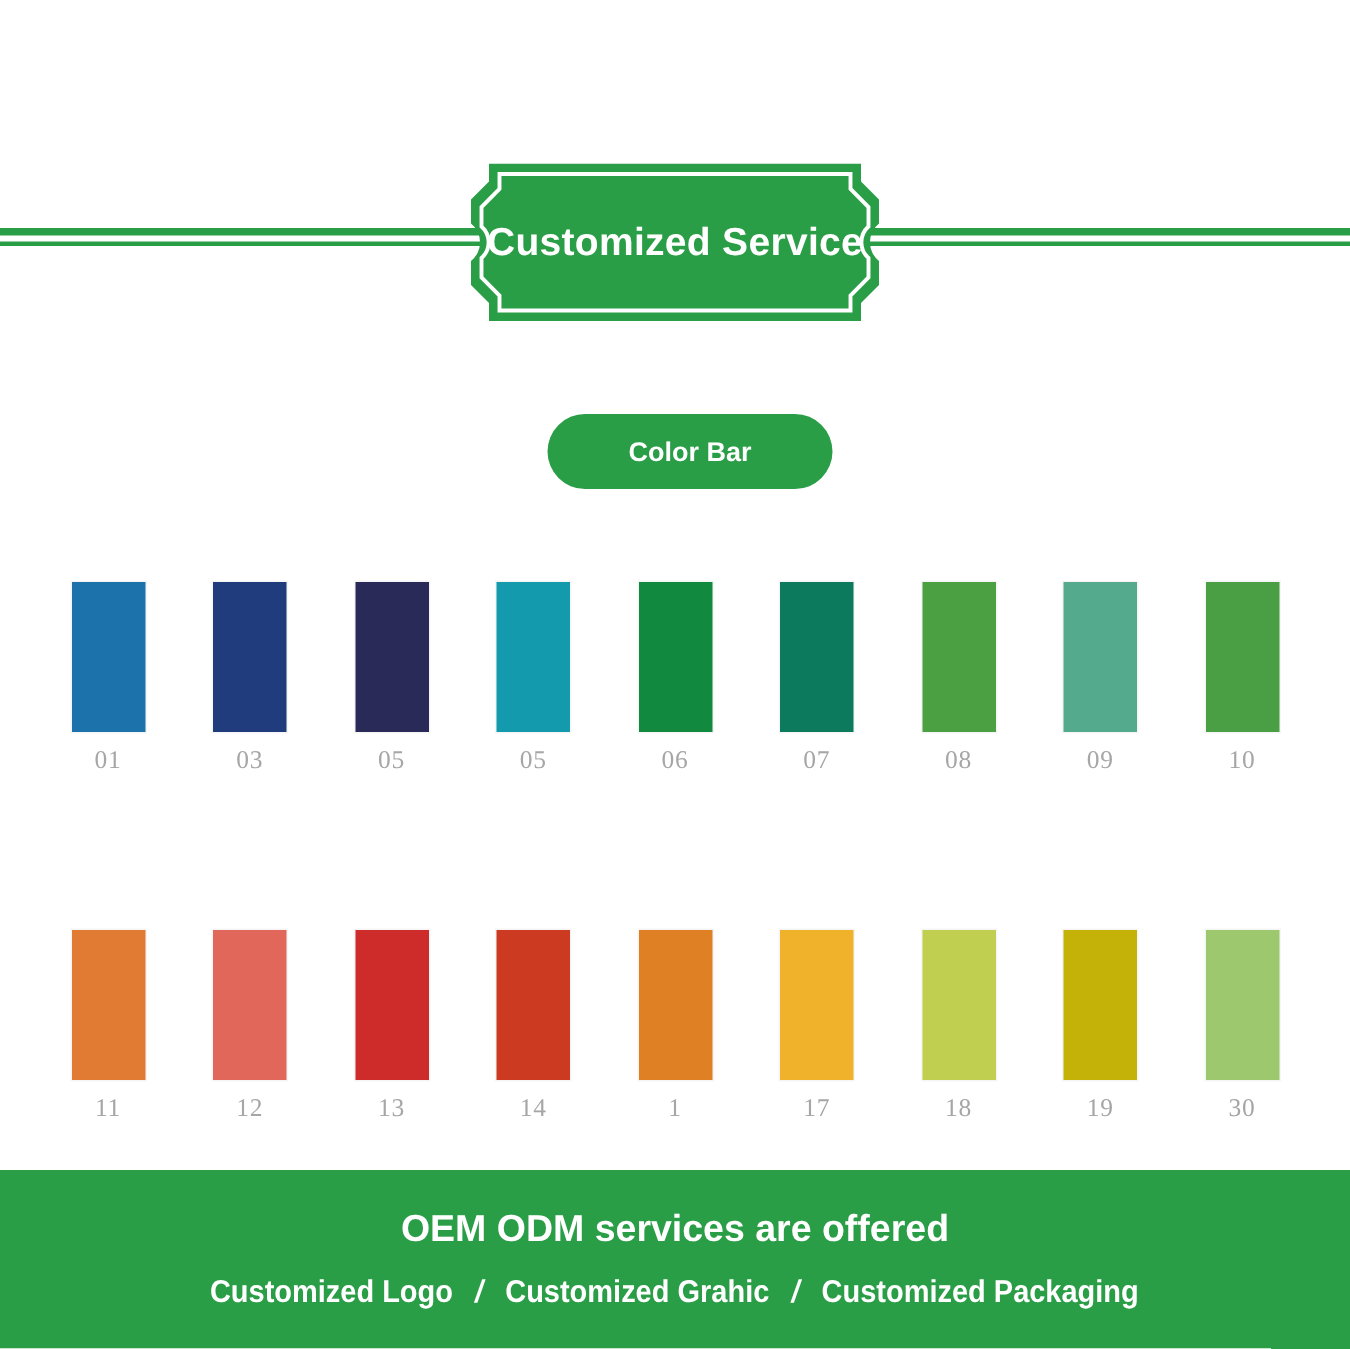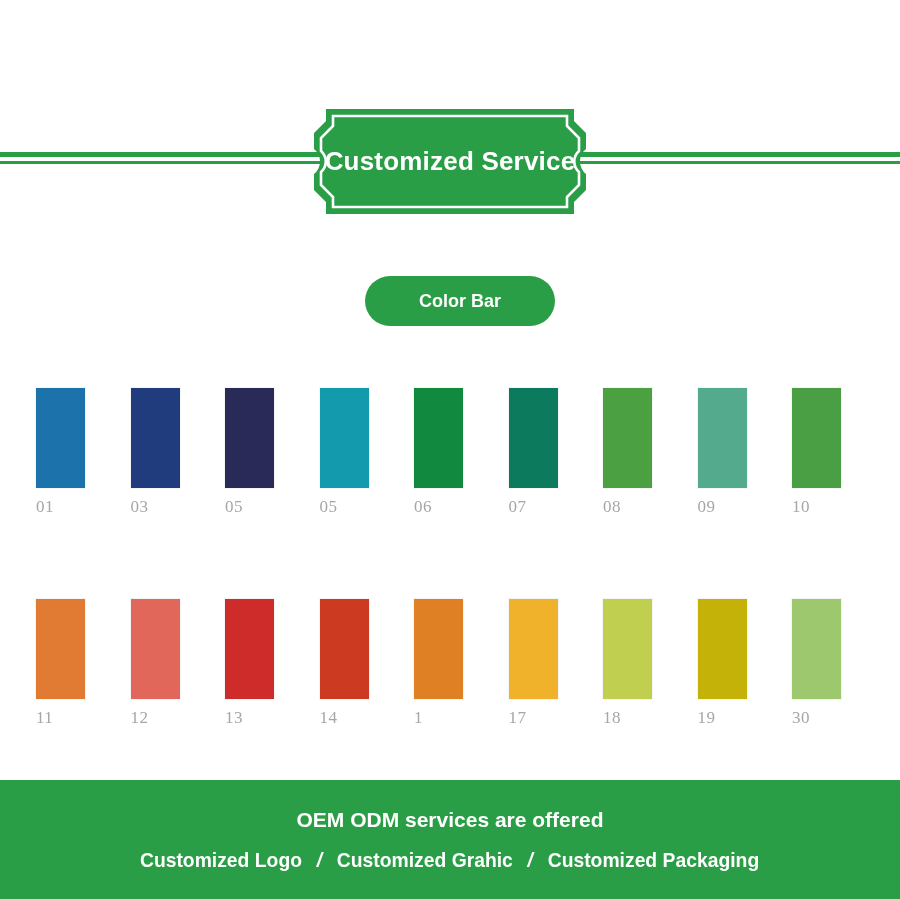--- a/index.html
+++ b/index.html
@@ -101,25 +101,26 @@
     width: 900px;
   }
   .swatch-row {
     position: absolute;
     left: 36px;
     width: 828px;
     display: flex;
     justify-content: space-between;
   }
   .swatch-row.row-1 { top: 388px; }
-  .swatch-row.row-2 { top: 599px; }
+  .swatch-row.row-2 { top: 620px; }
   .swatch-cell {
     width: 72px;
     display: flex;
     flex-direction: column;
+    align-items: center;
   }
   .swatch-chip {
     width: 49px;
     height: 100px;
     box-shadow: 0 0 0 1px rgba(0,0,0,0.04);
   }
   .swatch-label {
     margin-top: 10px;
     font-size: 17px;
     color: #a6a6a6;
@@ -136,21 +137,21 @@
     width: 900px;
     height: 119px;
     background: #2a9e46;
     display: flex;
     flex-direction: column;
     align-items: center;
     justify-content: center;
   }
   .footer-headline {
     color: #ffffff;
-    font-size: 21px;
+    font-size: 25px;
     font-weight: bold;
     margin-bottom: 16px;
     font-family: "Liberation Sans", sans-serif;
   }
   .footer-services {
     display: flex;
     align-items: center;
     justify-content: center;
     color: #ffffff;
     font-size: 21px;

